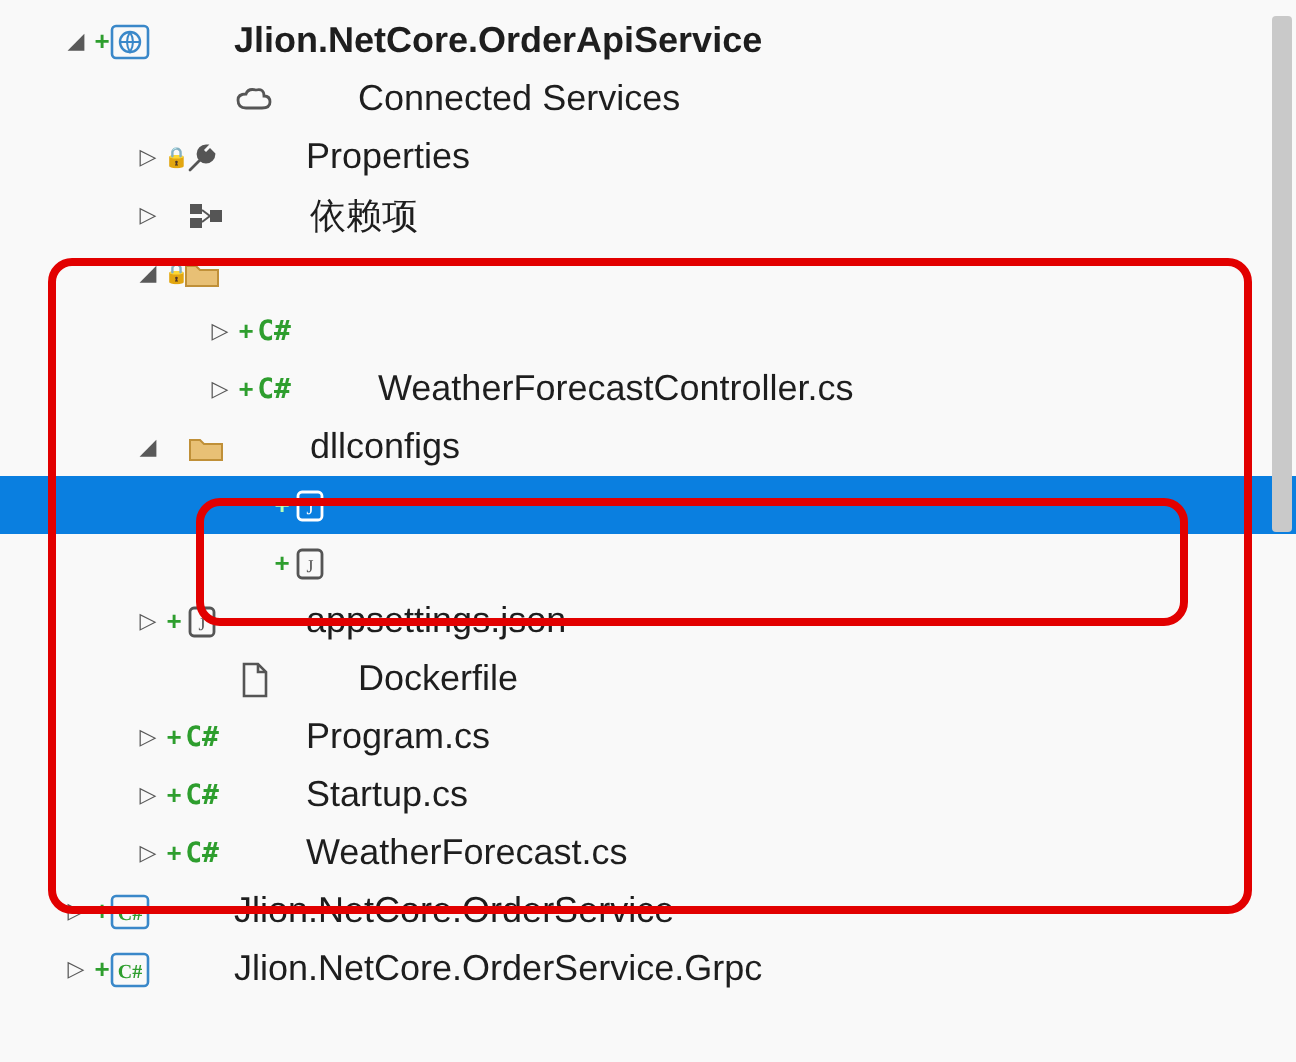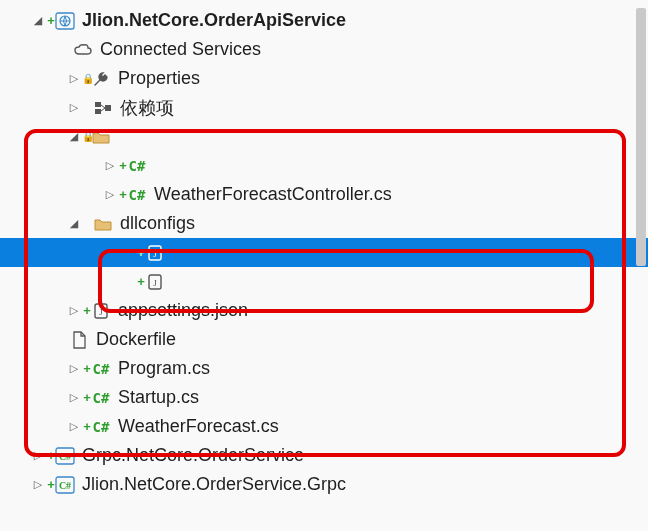--- a/index.html
+++ b/index.html
@@ -57,20 +57,21 @@
   }
   .lock {
     color: #2e79c5;
     font-size: 10px;
     width: 10px;
     text-align: center;
     margin-right: -2px;
   }
   .label {
     padding-left: 2px;
+    margin-left: 35px;
   }
   .bold { font-weight: 600; }
   .hlbox {
     position: absolute;
     border: 4px solid #e20000;
     border-radius: 12px;
     pointer-events: none;
     z-index: 50;
   }
   .box1 { left: 24px; top: 129px; width: 602px; height: 328px; }
@@ -102,21 +103,21 @@
       <svg width="20" height="18">
           <rect x="1" y="1" width="18" height="16" rx="2" fill="none" stroke="#3a88c9" stroke-width="1.3"></rect>
           <circle cx="10" cy="9" r="5" fill="none" stroke="#3a88c9" stroke-width="1.2"></circle>
           <line x1="5" y1="9" x2="15" y2="9" stroke="#3a88c9" stroke-width="1"></line>
           <path d="M10 4 Q7 9 10 14 Q13 9 10 4" fill="none" stroke="#3a88c9" stroke-width="1"></path>
         </svg>
     </span>
     <span class="label bold">Jlion.NetCore.OrderApiService</span>
   </div>
 
-  <div class="row" style="padding-left:56px">
+  <div class="row" style="padding-left:100px">
     <span class="arrow none">▷</span>
     <span class="icon cloud">
       <svg width="20" height="16">
           <path d="M6 12 Q2 12 2 8 Q2 5 6 5 Q7 2 11 3 Q15 2 15 6 Q18 6 18 9 Q18 12 14 12 Z" fill="none" stroke="#555" stroke-width="1.4"></path>
         </svg>
     </span>
     <span class="label">Connected Services</span>
   </div>
 
   <div class="row" style="padding-left:66px">
@@ -210,21 +211,21 @@
     <span class="plus">+</span>
     <span class="icon json">
       <svg width="18" height="18">
           <rect x="3" y="2" width="12" height="14" rx="2" fill="none" stroke="#555" stroke-width="1.4"></rect>
           <text x="9" y="13" text-anchor="middle" font-size="9" fill="#555" font-family="Consolas">J</text>
         </svg>
     </span>
     <span class="label">appsettings.json</span>
   </div>
 
-  <div class="row" style="padding-left:52px">
+  <div class="row" style="padding-left:100px">
     <span class="arrow none">▷</span>
     <span class="icon file">
       <svg width="16" height="18">
           <path d="M3 1 L10 1 L14 5 L14 17 L3 17 Z" fill="none" stroke="#555" stroke-width="1.3"></path>
           <path d="M10 1 L10 5 L14 5" fill="none" stroke="#555" stroke-width="1.3"></path>
         </svg>
     </span>
     <span class="label">Dockerfile</span>
   </div>
 
@@ -257,21 +258,21 @@
 
   <div class="row" style="padding-left:30px">
     <span class="arrow">▷</span>
     <span class="plus">+</span>
     <span class="icon boxed">
       <svg width="20" height="18">
           <rect x="1" y="1" width="18" height="16" rx="2" fill="none" stroke="#3a88c9" stroke-width="1.3"></rect>
           <text x="10" y="13" text-anchor="middle" font-size="10" fill="#2e9e2e" font-family="Consolas" font-weight="600">C#</text>
         </svg>
     </span>
-    <span class="label">Grpc.NetCore.OrderService</span>
+    <span class="label">Jlion.NetCore.OrderService</span>
   </div>
 
   <div class="row" style="padding-left:30px">
     <span class="arrow">▷</span>
     <span class="plus">+</span>
     <span class="icon boxed">
       <svg width="20" height="18">
           <rect x="1" y="1" width="18" height="16" rx="2" fill="none" stroke="#3a88c9" stroke-width="1.3"></rect>
           <text x="10" y="13" text-anchor="middle" font-size="10" fill="#2e9e2e" font-family="Consolas" font-weight="600">C#</text>
         </svg>

